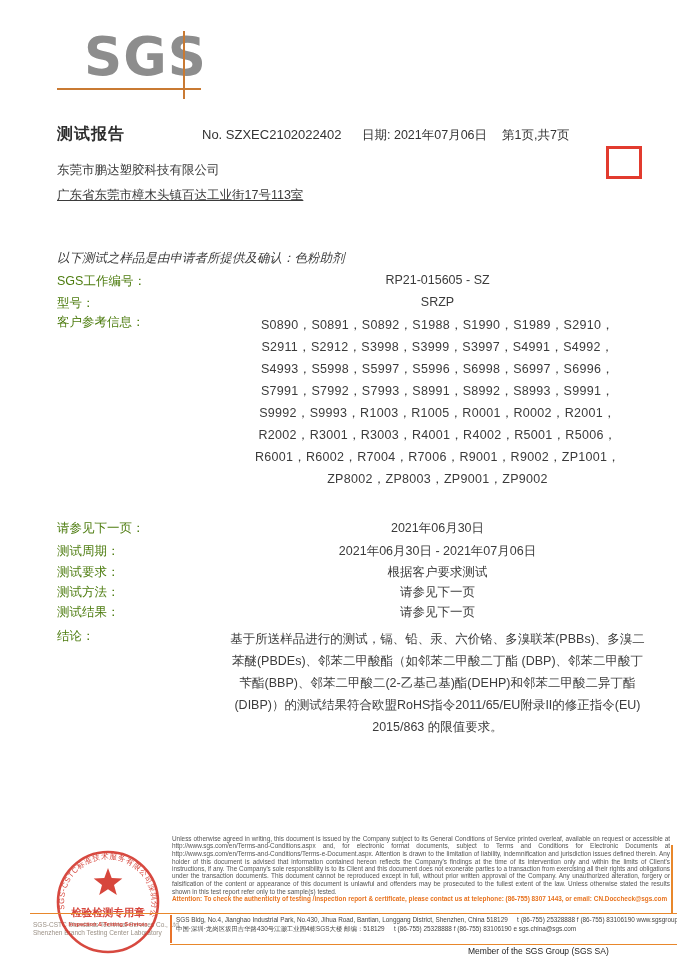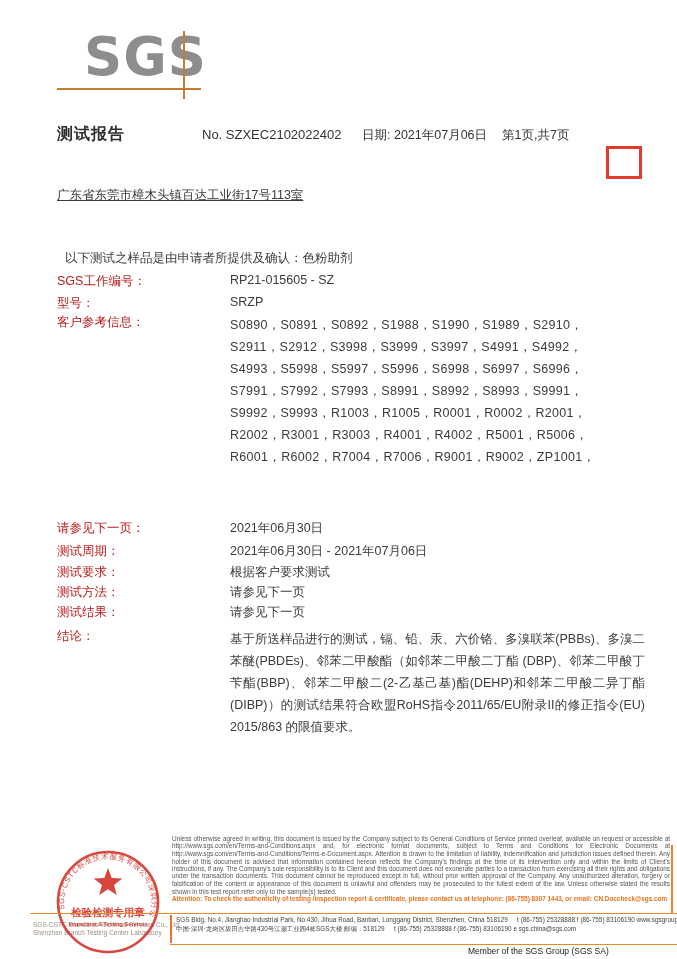--- a/index.html
+++ b/index.html
@@ -12,25 +12,25 @@
   .logo-hline{left:57px;top:88px;width:144px;height:2px;background:#c97a33;}
   .logo-vline{left:183px;top:31px;width:2px;height:68px;background:#c97a33;}
   
   .report-title{left:57px;top:124px;font-size:16px;font-weight:bold;color:#2d2d2d;letter-spacing:1px;}
   .report-no{left:202px;top:127px;font-size:13px;color:#333;}
   .report-date{left:362px;top:127px;font-size:12.5px;color:#333;}
   .report-page{left:502px;top:127px;font-size:12.5px;color:#333;}
   .company{left:57px;top:162px;font-size:12.5px;color:#3b3b3b;}
   .address{left:57px;top:187px;font-size:12.5px;color:#3b3b3b;text-decoration:underline;}
   .red-box{left:606px;top:146px;width:30px;height:27px;border:3px solid #e23b2e;background:transparent;}
-  .intro{left:65px;top:250px;font-size:12.5px;color:#3b3b3b;}
+  .intro{left:57px;top:250px;font-size:12.5px;color:#3b3b3b;font-style:italic;}
   
   .frow{position:absolute;left:57px;width:588px;}
-  .frow .lbl{position:absolute;left:0;top:0;font-size:12.5px;color:#b91c1c;}
-  .frow .val{position:absolute;left:173px;top:0;font-size:12.5px;color:#3b3b3b;width:415px;}
+  .frow .lbl{position:absolute;left:0;top:0;font-size:12.5px;color:#4d7c0f;}
+  .frow .val{position:absolute;left:173px;top:0;font-size:12.5px;color:#3b3b3b;width:415px;text-align:center;}
   .r0{top:273px;} .r1{top:295px;} .r2{top:314px;}
   .r3{top:520px;} .r4{top:543px;} .r5{top:564px;}
   .r6{top:584px;} .r7{top:604px;} .r8{top:628px;}
   .codes div{line-height:22px;letter-spacing:0.3px;}
   .conclusion{line-height:22px;font-size:12px;text-align:justify;}
   
   .tiny{transform:scale(0.6667);transform-origin:0 0;}
   .disclaimer{left:172px;top:835px;width:747px;font-size:9.6px;line-height:11.3px;color:#555;text-align:justify;}
   .attention{color:#e8731f;font-weight:bold;}
   .addr-block{left:176px;top:915px;width:747px;font-size:9.6px;line-height:13.5px;color:#444;white-space:nowrap;}
@@ -50,20 +50,21 @@
 
   <div class="abs sgs-logo">SGS</div>
   <div class="abs logo-hline"></div>
   <div class="abs logo-vline"></div>
 
   <div class="abs report-title">测试报告</div>
   <div class="abs report-no">No. SZXEC2102022402</div>
   <div class="abs report-date">日期: 2021年07月06日</div>
   <div class="abs report-page">第1页,共7页</div>
 
+  <div class="abs company">东莞市鹏达塑胶科技有限公司</div>
   <div class="abs address">广东省东莞市樟木头镇百达工业街17号113室</div>
   <div class="abs red-box"></div>
 
   <div class="abs intro">以下测试之样品是由申请者所提供及确认：色粉助剂</div>
 
   <div class="frow r0">
     <span class="lbl">SGS工作编号：</span>
     <span class="val">RP21-015605 - SZ</span>
   </div>
   <div class="frow r1">
@@ -73,20 +74,21 @@
   <div class="frow r2">
     <span class="lbl">客户参考信息：</span>
     <span class="val codes">
       <div>S0890，S0891，S0892，S1988，S1990，S1989，S2910，</div>
       <div>S2911，S2912，S3998，S3999，S3997，S4991，S4992，</div>
       <div>S4993，S5998，S5997，S5996，S6998，S6997，S6996，</div>
       <div>S7991，S7992，S7993，S8991，S8992，S8993，S9991，</div>
       <div>S9992，S9993，R1003，R1005，R0001，R0002，R2001，</div>
       <div>R2002，R3001，R3003，R4001，R4002，R5001，R5006，</div>
       <div>R6001，R6002，R7004，R7006，R9001，R9002，ZP1001，</div>
+      <div>ZP8002，ZP8003，ZP9001，ZP9002</div>
     </span>
   </div>
   <div class="frow r3">
     <span class="lbl">请参见下一页：</span>
     <span class="val">2021年06月30日</span>
   </div>
   <div class="frow r4">
     <span class="lbl">测试周期：</span>
     <span class="val">2021年06月30日 - 2021年07月06日</span>
   </div>

